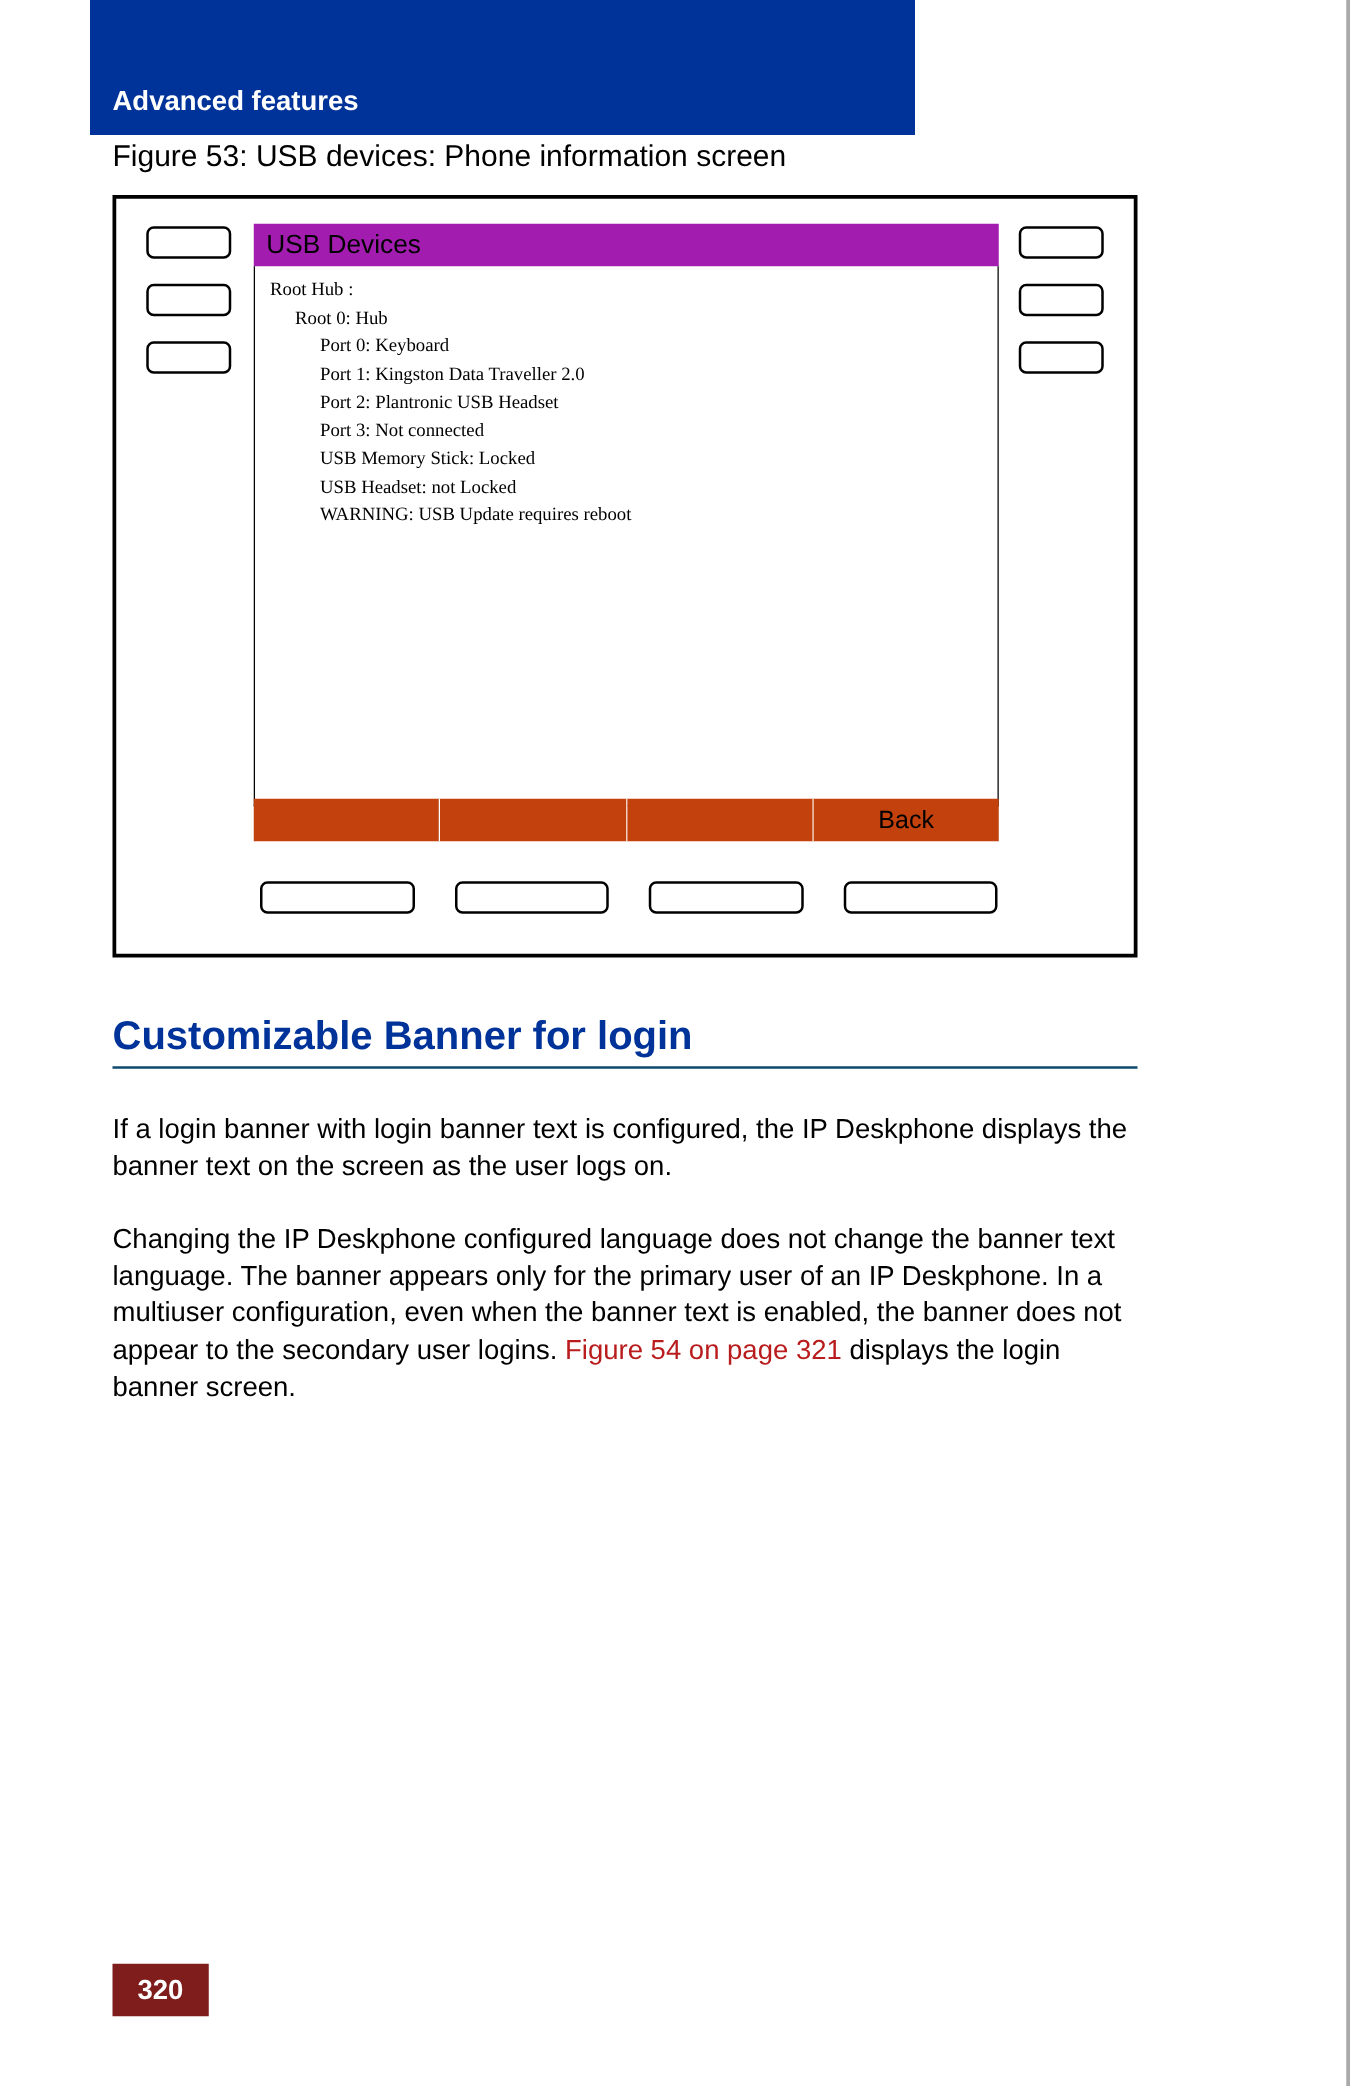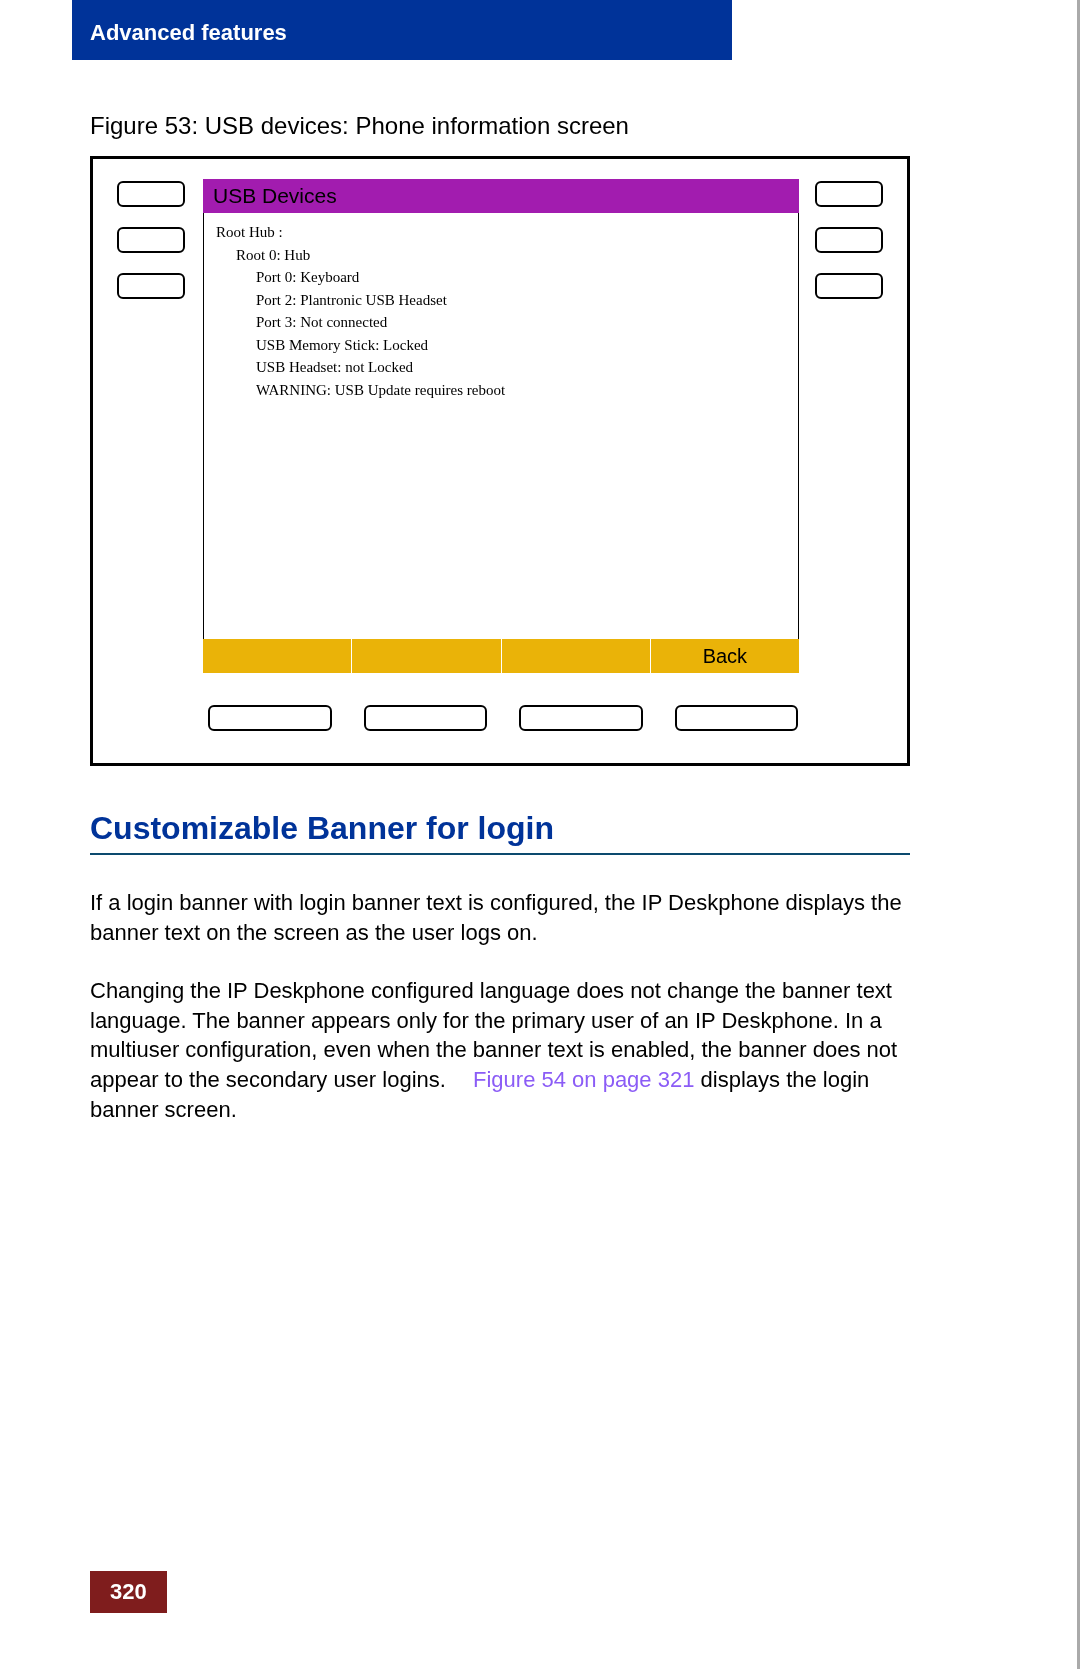--- a/index.html
+++ b/index.html
@@ -8,21 +8,21 @@
       font-family: Arial, Helvetica, sans-serif;
       width: 1080px;
       height: 1669px;
       position: relative;
     }
     .header-bar {
       position: absolute;
       top: 0;
       left: 72px;
       width: 660px;
-      height: 60px;
+      height: 108px;
       background: #003399;
       display: flex;
       align-items: flex-end;
       padding: 0 18px 14px 18px;
     }
     .header-text {
       color: #fff;
       font-weight: bold;
       font-size: 22px;
     }
@@ -93,21 +93,21 @@
     .softkey-row {
       position: absolute;
       bottom: 90px;
       left: 110px;
       width: 596px;
       height: 34px;
       display: flex;
     }
     .softkey-cell {
       flex: 1;
-      background: #eab308;
+      background: #c2410c;
       border-right: 1px solid #fff;
       display: flex;
       align-items: center;
       justify-content: center;
       font-size: 20px;
     }
     .softkey-cell:last-child { border-right: none; }
     .bottom-btn-row {
       position: absolute;
       bottom: 32px;
@@ -137,21 +137,21 @@
     .body-text {
       position: absolute;
       left: 90px;
       width: 820px;
       font-size: 22px;
       line-height: 1.35;
       color: #000;
     }
     .para1 { top: 888px; }
     .para2 { top: 976px; }
-    .link-text { color: #8b5cf6; margin-left: 21px; }
+    .link-text { color: #b91c1c; }
     .page-num-box {
       position: absolute;
       left: 90px;
       bottom: 56px;
       background: #7f1d1d;
       color: #fff;
       font-weight: bold;
       font-size: 22px;
       padding: 8px 20px;
     }
@@ -181,20 +181,21 @@
     <div class="side-btn side-right-1"></div>
     <div class="side-btn side-right-2"></div>
     <div class="side-btn side-right-3"></div>
 
     <div class="screen-title">USB Devices</div>
 
     <div class="screen-body">
       <div>Root Hub :</div>
       <div class="ind1">Root 0: Hub</div>
       <div class="ind2">Port 0: Keyboard</div>
+      <div class="ind2">Port 1: Kingston Data Traveller 2.0</div>
       <div class="ind2">Port 2: Plantronic USB Headset</div>
       <div class="ind2">Port 3: Not connected</div>
       <div class="ind2">USB Memory Stick: Locked</div>
       <div class="ind2">USB Headset: not Locked</div>
       <div class="ind2">WARNING: USB Update requires reboot</div>
     </div>
 
     <div class="softkey-row">
       <div class="softkey-cell"></div>
       <div class="softkey-cell"></div>

